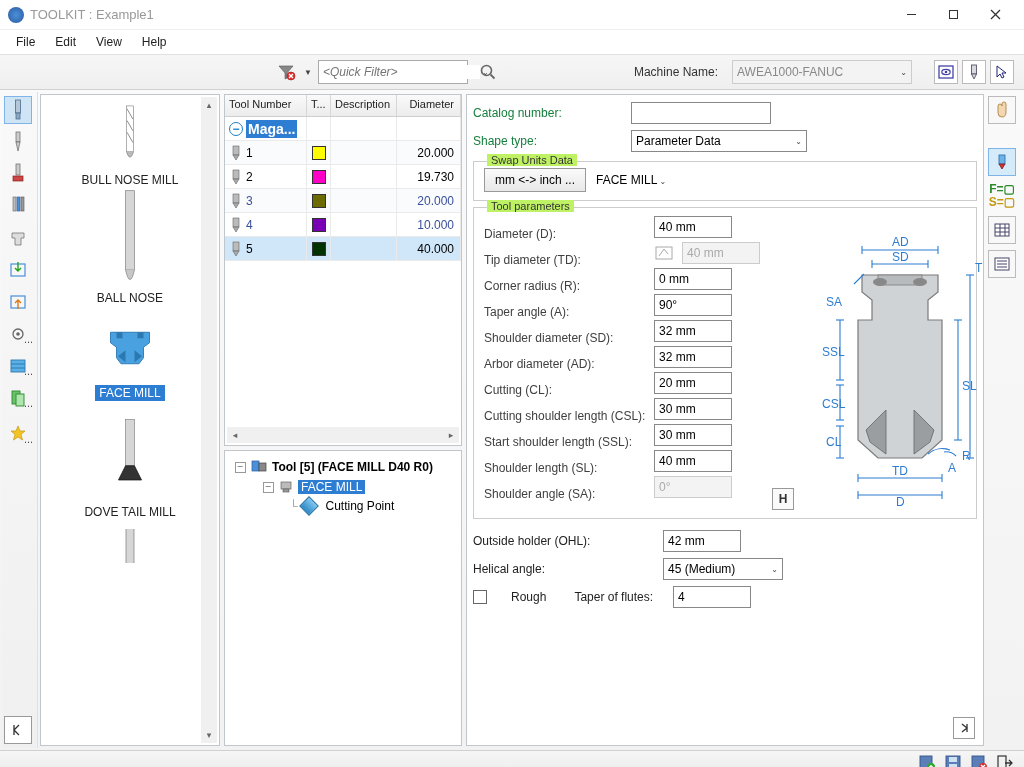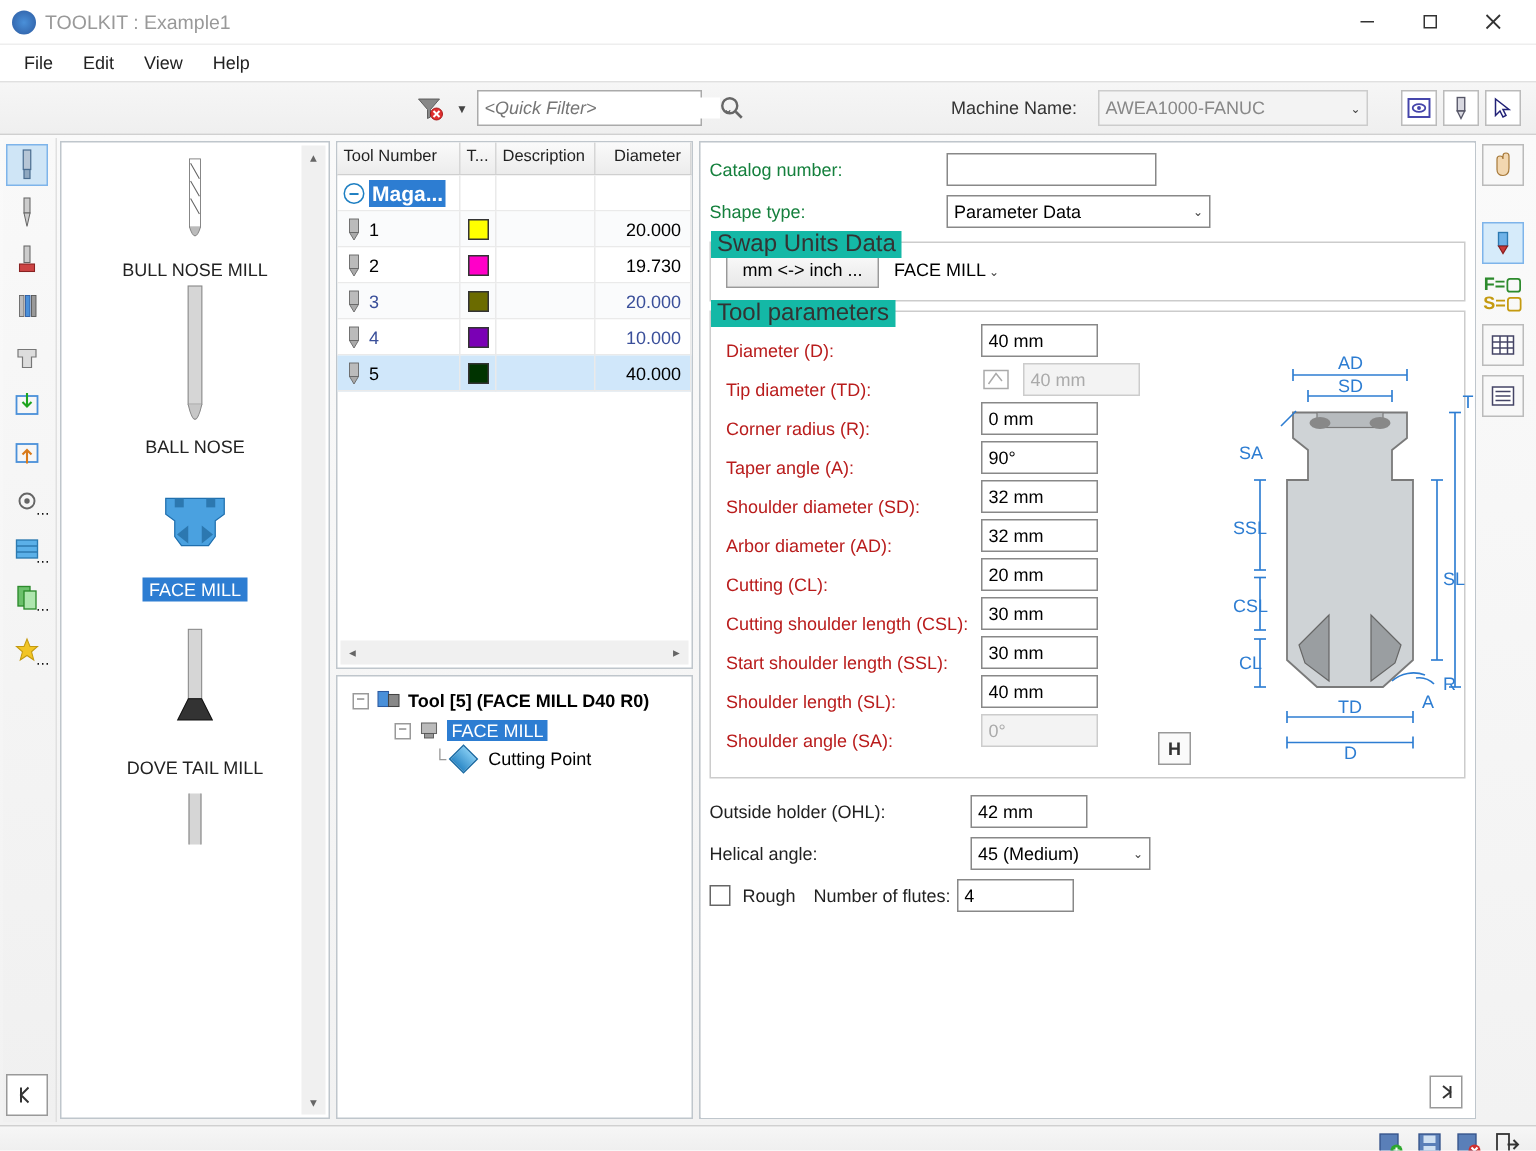--- a/index.html
+++ b/index.html
@@ -76,31 +76,31 @@
 .tree-label.bold { font-weight: bold; }
 .diamond { width: 14px; height: 14px; transform: rotate(45deg); background: linear-gradient(#7fc8f0,#2c88c6); border: 1px solid #1c6ca4; }
 
 .detail-col { flex: 1; padding: 4px 6px; overflow-y: auto; }
 .form-row { display: flex; align-items: center; height: 28px; gap: 8px; }
 .form-row .lbl { width: 150px; color: #15803d; }
 .form-row input, .form-row .select { height: 22px; border: 1px solid #888; padding: 0 4px; background: #fff; }
 .form-row input { width: 140px; }
 .form-row .select { width: 176px; display: flex; align-items: center; justify-content: space-between; cursor: pointer; }
 .fieldset { border: 1px solid #ccc; padding: 6px 10px 8px; margin: 6px 0; position: relative; }
-.fieldset > .legend { position: absolute; top: -8px; left: 0; background: #14b8a6; padding: 0 4px; font-size: 16px; color: #333; }
+.fieldset > .legend { position: absolute; top: -8px; left: 13px; background: #bef264; padding: 0 4px; font-size: 11px; color: #333; }
 .unit-btn { border: 1px solid #999; background: linear-gradient(#fafafa,#e8e8e8); height: 24px; padding: 0 10px; cursor: pointer; }
 .param-grid { display: flex; gap: 8px; }
 .param-fields { flex: 0 0 280px; }
 .prow { display: flex; align-items: center; height: 26px; }
-.prow .plbl { width: 170px; color: #b91c1c; margin-top: 13px; }
+.prow .plbl { width: 170px; color: #404040; margin-top: 13px; }
 .prow input { width: 78px; height: 22px; border: 1px solid #888; padding: 0 4px; }
 .prow input[disabled] { background: #f3f3f3; color: #aaa; border-color: #ccc; }
 .diagram { flex: 1; display: flex; align-items: flex-start; justify-content: center; padding-top: 6px; }
 .h-btn { width: 22px; height: 22px; border: 1px solid #999; display: flex; align-items: center; justify-content: center; font-weight: bold; color: #333; cursor: pointer; background: #fafafa; margin-top: 4px; margin-right: 6px; }
-.brow { display: flex; align-items: center; height: 28px; gap: 4px; }
+.brow { display: flex; align-items: center; height: 28px; gap: 20px; }
 .brow .blbl { color: #222; }
 .brow input.short { width: 78px; height: 22px; border: 1px solid #888; padding: 0 4px; }
 .brow .select.sm { width: 120px; height: 22px; border: 1px solid #888; display: flex; align-items: center; justify-content: space-between; padding: 0 4px; cursor: pointer; }
 .chk { width: 14px; height: 14px; border: 1px solid #666; background: #fff; display: inline-block; margin-right: 4px; vertical-align: middle; }
 
 .right-icons { width: 34px; display: flex; flex-direction: column; gap: 6px; padding: 4px 2px; }
 .ricon { width: 28px; height: 28px; border: 1px solid #bbb; background: #f8f8f8; display: flex; align-items: center; justify-content: center; cursor: pointer; font-size: 9px; text-align: center; line-height: 1.1; }
 .ricon.active { border: 1px solid #7eb4ea; background: #d6ebfa; }
 
 .statusbar { height: 24px; background: linear-gradient(#f6f6f6,#ececec); border-top: 1px solid #d0d0d0; display: flex; align-items: center; justify-content: flex-end; padding: 0 10px; gap: 8px; }
@@ -579,21 +579,21 @@
     <div class="brow">
       <span class="blbl" style="width:170px;">Helical angle:</span>
       <div class="select sm">
           <span>45 (Medium)</span>
           <span class="dropdown-arrow">⌄</span>
         </div>
     </div>
     <div class="brow">
       <span class="chk"></span>
       <span class="blbl">Rough</span>
-      <span class="blbl" style="margin-left:8px;">Number of flutes:</span>
+      <span class="blbl" style="margin-left:8px;">Taper of flutes:</span>
       <input class="short" value="4" style="">
     </div>
 
     <div class="corner-btn right">
         <svg width="12" height="12" viewBox="0 0 12 12">
           <path d="M4 2 L9 6 L4 10 M9 2 L9 10" fill="none" stroke="#333" stroke-width="1.3"></path>
         </svg>
       </div>
   </div>
 

